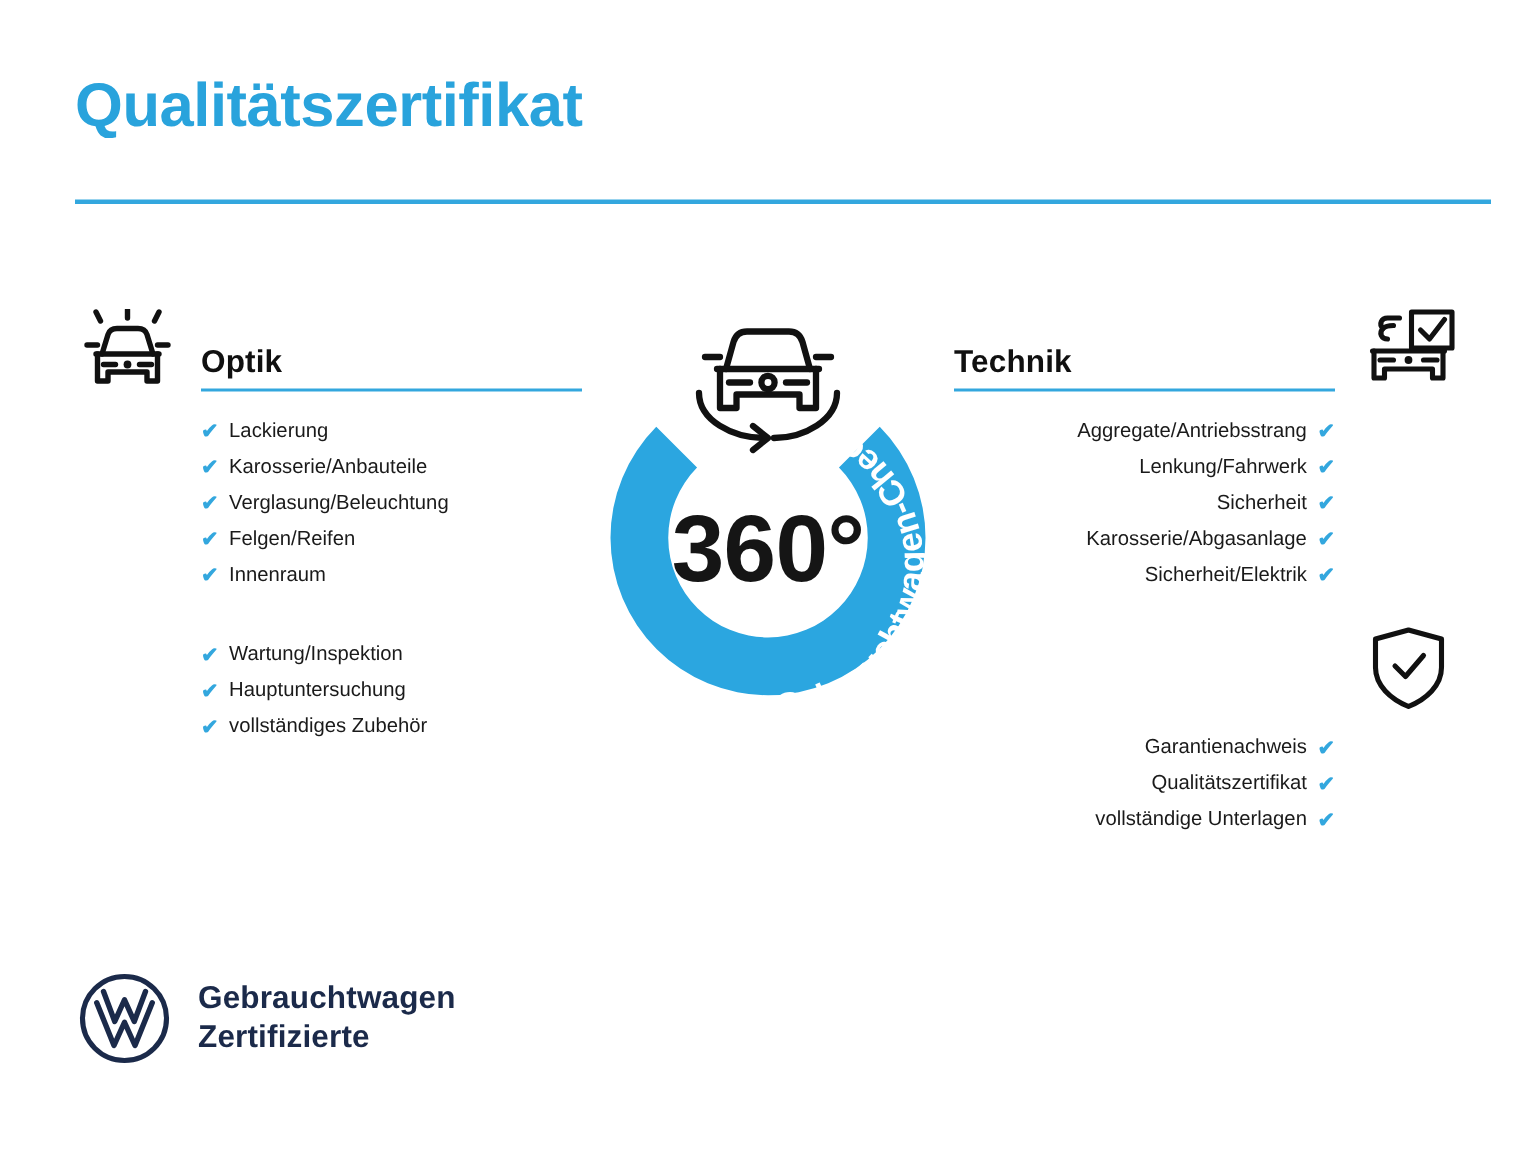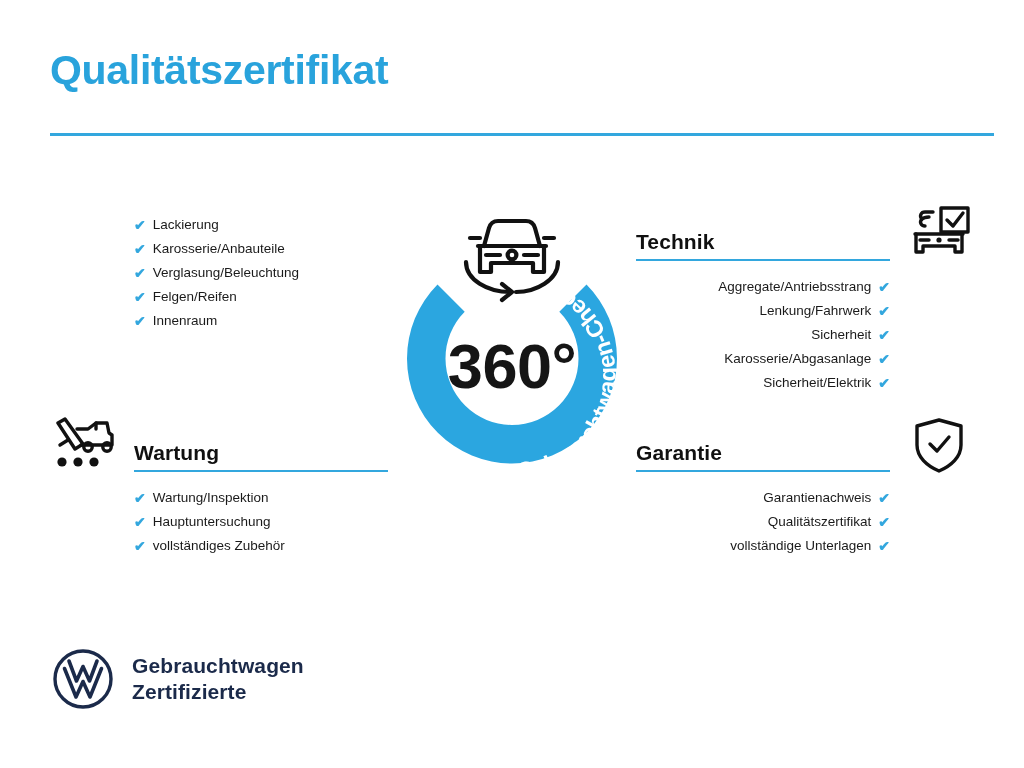--- a/index.html
+++ b/index.html
@@ -160,66 +160,68 @@
 </style>
 </head>
 <body>
 
 <div class="page">
 
   <div class="page-title">Qualitätszertifikat</div>
   <div class="title-rule"></div>
 
   <div class="section sec-left sec-optik">
-    <ul class="sec-list">
-      <li>
-        <span class="tick">✔</span>
-        <span>Lackierung</span>
-      </li>
-      <li>
-        <span class="tick">✔</span>
-        <span>Karosserie/Anbauteile</span>
-      </li>
-      <li>
-        <span class="tick">✔</span>
-        <span>Verglasung/Beleuchtung</span>
-      </li>
-      <li>
-        <span class="tick">✔</span>
-        <span>Felgen/Reifen</span>
-      </li>
-      <li>
-        <span class="tick">✔</span>
-        <span>Innenraum</span>
-      </li>
-    </ul>
-  </div>
-
-  <div class="section sec-left sec-wartung">
     <div class="sec-head">
       <div class="sec-icon">
         <svg width="68" height="58" viewBox="0 0 68 58">
-          <g fill="none" stroke="#111111" stroke-width="3.4" stroke-linecap="round" stroke-linejoin="round">
-            <path d="M7 6 L14 2 L32 27 L24 32 Z"></path>
-            <path d="M9 28 L17 23"></path>
-            <path d="M26 12 L37 12 L45 6 L56 6 L58 16 L61 18 L61 28 L30 28"></path>
-            <path d="M45 6 L45 12"></path>
+          <g fill="none" stroke="#111111" stroke-width="3.6" stroke-linecap="round" stroke-linejoin="round">
+            <path d="M16 8 L13 2"></path>
+            <path d="M34 6 L34 0.5"></path>
+            <path d="M52 8 L55 2"></path>
+            <path d="M17 30 L21 17 C22 14 24 13 27 13 L41 13 C44 13 46 14 47 17 L51 30"></path>
+            <path d="M13 30 L55 30"></path>
+            <path d="M14 30 L14 48 L21 48 L21 42 L47 42 L47 48 L54 48 L54 30"></path>
+            <path d="M7 24 L14 24"></path>
+            <path d="M54 24 L61 24"></path>
+            <path d="M18 37 L26 37"></path>
+            <path d="M42 37 L50 37"></path>
           </g>
-          <circle cx="37" cy="30" r="4.2" fill="none" stroke="#111111" stroke-width="3.4"></circle>
-          <circle cx="56" cy="30" r="4.2" fill="none" stroke="#111111" stroke-width="3.4"></circle>
-          <circle cx="11" cy="45" r="4.6" fill="#111111"></circle>
-          <circle cx="27" cy="45" r="4.6" fill="#111111"></circle>
-          <circle cx="43" cy="45" r="4.6" fill="#111111"></circle>
+          <circle cx="34" cy="37" r="2.6" fill="#111111"></circle>
         </svg>
       </div>
       <div class="sec-titlewrap">
-        <div class="sec-title">Wartung</div>
+        <div class="sec-title">Optik</div>
         <div class="sec-underline"></div>
       </div>
     </div>
+    <ul class="sec-list">
+      <li>
+        <span class="tick">✔</span>
+        <span>Lackierung</span>
+      </li>
+      <li>
+        <span class="tick">✔</span>
+        <span>Karosserie/Anbauteile</span>
+      </li>
+      <li>
+        <span class="tick">✔</span>
+        <span>Verglasung/Beleuchtung</span>
+      </li>
+      <li>
+        <span class="tick">✔</span>
+        <span>Felgen/Reifen</span>
+      </li>
+      <li>
+        <span class="tick">✔</span>
+        <span>Innenraum</span>
+      </li>
+    </ul>
+  </div>
+
+  <div class="section sec-left sec-wartung">
     <ul class="sec-list">
       <li>
         <span class="tick">✔</span>
         <span>Wartung/Inspektion</span>
       </li>
       <li>
         <span class="tick">✔</span>
         <span>Hauptuntersuchung</span>
       </li>
       <li>
@@ -278,24 +280,20 @@
   <div class="section sec-right sec-garantie">
     <div class="sec-head">
       <div class="sec-icon">
         <svg width="62" height="58" viewBox="0 0 62 58">
           <g fill="none" stroke="#111111" stroke-width="3.4" stroke-linecap="round" stroke-linejoin="round">
             <path d="M31 3 L53 9 L53 28 C53 40 43 49 31 54 C19 49 9 40 9 28 L9 9 Z"></path>
             <path d="M22 27 L29 34 L41 20"></path>
           </g>
         </svg>
       </div>
-      <div class="sec-titlewrap">
-        <div class="sec-title">Garantie</div>
-        <div class="sec-underline"></div>
-      </div>
     </div>
     <ul class="sec-list">
       <li>
         <span class="tick">✔</span>
         <span>Garantienachweis</span>
       </li>
       <li>
         <span class="tick">✔</span>
         <span>Qualitätszertifikat</span>
       </li>

